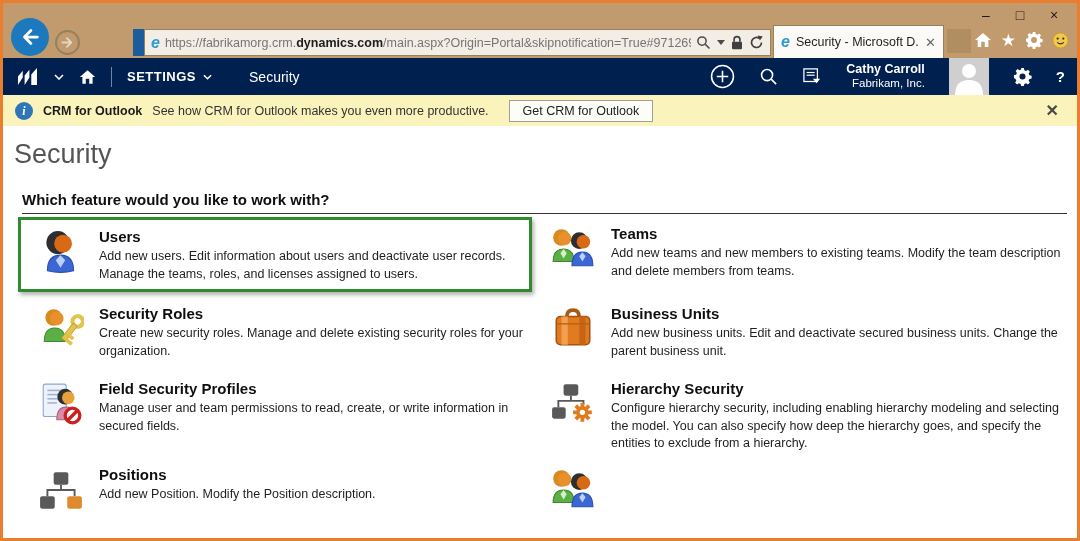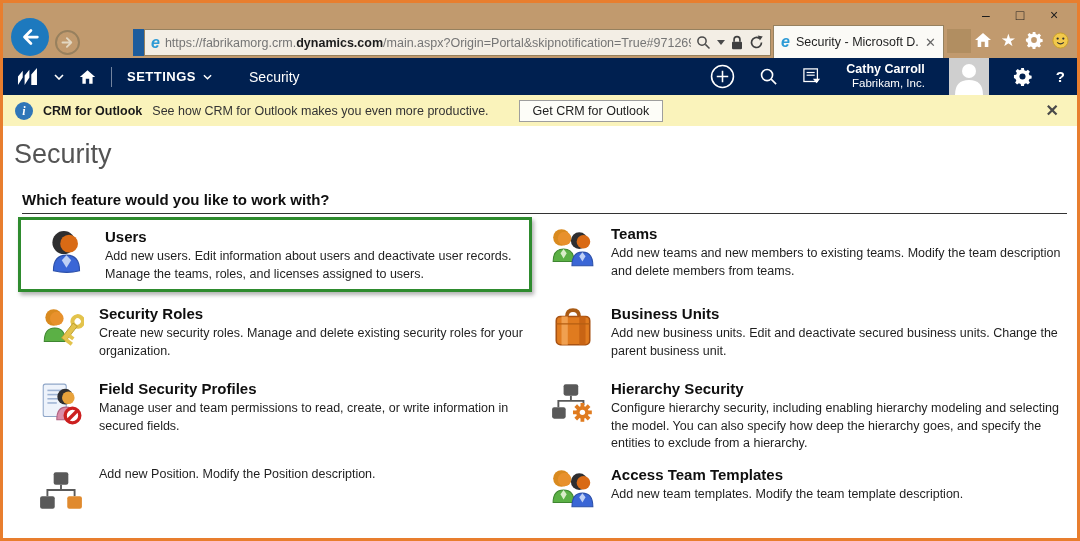--- a/index.html
+++ b/index.html
@@ -46,33 +46,33 @@
   .userblock .uname { font-size:12.5px; font-weight:bold; }
   .userblock .uorg { font-size:11.5px; }
   .avatar { width:40px; height:37px; cursor:pointer; }
   .help { font-size:15px; font-weight:bold; cursor:pointer; }
   
   .notif { height:31px; background:#FAF3BB; display:flex; align-items:center; padding:0 12px; gap:10px; }
   .info-circle { width:18px; height:18px; border-radius:50%; background:#2F76B8; color:#fff;
     font-size:12px; font-weight:bold; font-style:italic; text-align:center; line-height:18px; flex:none; font-family:"Liberation Serif", serif; }
   .notif-title { font-size:12.5px; font-weight:bold; color:#1a1a1a; }
   .notif-msg { font-size:12.5px; color:#333; }
-  .notif-btn { margin-left:20px; padding:3px 13px; background:#FDFDF8; border:1px solid #9E9E9E;
+  .notif-btn { margin-left:10px; padding:3px 13px; background:#FDFDF8; border:1px solid #9E9E9E;
     font-size:12.5px; color:#222; cursor:pointer; font-family:"Liberation Sans", sans-serif; }
   .notif-close { margin-left:auto; color:#4a4a4a; font-size:16px; font-weight:bold; cursor:pointer; padding:0 6px; }
   
   .content { background:#fff; height:412px; overflow:hidden; }
   .page-heading { margin:13px 0 0 11px; font-size:27px; font-weight:300; color:#545454; }
   .question { margin:21px 10px 0 19px; font-size:15px; font-weight:bold; color:#0f0f0f;
     padding-bottom:5px; border-bottom:1px solid #333; }
   .grid { margin:2px 10px 0 10px; display:grid; grid-template-columns:1fr 1fr; }
   .feature { display:flex; gap:13px; min-height:75px; padding:9px 6px 4px 10px; cursor:pointer; }
   .feature:nth-child(odd) { padding-left:25px; }
   .feature.highlighted { border:3px solid #2E8B2E; box-shadow:2px 3px 4px rgba(0,0,0,.3);
-    margin:1px 8px 4px 5px; padding:8px 8px 4px 23px; }
+    margin:1px 8px 4px 5px; padding:8px 8px 4px 17px; }
   .f-icon { width:48px; flex:none; padding-top:1px; }
   .f-title { font-size:15px; font-weight:bold; color:#0f0f0f; margin-bottom:3px; }
   .f-desc { font-size:12.5px; color:#1f1f1f; line-height:1.4; max-width:455px; }
 </style>
 </head>
 <body>
 
 <div class="chrome">
   <div class="win-controls">
     <span>–</span>
@@ -323,37 +323,34 @@
     <div class="feature">
       <div class="f-icon">
         <svg width="46" height="46" viewBox="0 0 44 44">
           <path d="M22 17 V22 M9 28 V22 H35 V28" stroke="#595959" stroke-width="1.8" fill="none"></path>
           <rect x="15" y="5" width="14" height="12" rx="2" fill="#595959"></rect>
           <rect x="2" y="28" width="14" height="12" rx="2" fill="#595959"></rect>
           <rect x="28" y="28" width="14" height="12" rx="2" fill="#E08A2E"></rect>
         </svg>
       </div>
       <div>
+        <div class="f-title">Positions</div>
         <div class="f-desc">Add new Position. Modify the Position description.</div>
       </div>
     </div>
 
     <div class="feature">
       <div class="f-icon">
         <svg width="46" height="46" viewBox="0 0 44 44">
           <ellipse cx="11" cy="11" rx="8" ry="8" fill="#D98A1F"></ellipse>
           <circle cx="14" cy="12" r="6.5" fill="#E8912C"></circle>
           <path d="M3 34 Q3 22 13 22 Q23 22 23 34 Z" fill="#5BB045" stroke="#3E8630"></path>
           <path d="M13 22 L16 26 L13 31 L10 26 Z" fill="#D9EDC9"></path>
           <ellipse cx="28" cy="14" rx="8" ry="8" fill="#2E2E30"></ellipse>
           <circle cx="32" cy="15" r="6.5" fill="#D96A15"></circle>
           <path d="M21 38 Q21 25 31 25 Q41 25 41 38 Z" fill="#3A66D6" stroke="#2B4FA8"></path>
           <path d="M31 25 L34 29 L31 34 L28 29 Z" fill="#BFD0F5"></path>
         </svg>
       </div>
-      <div>
-        <div class="f-title">Access Team Templates</div>
-        <div class="f-desc">Add new team templates. Modify the team template description.</div>
-      </div>
     </div>
 
   </div>
 </div>
 
 </body></html>

